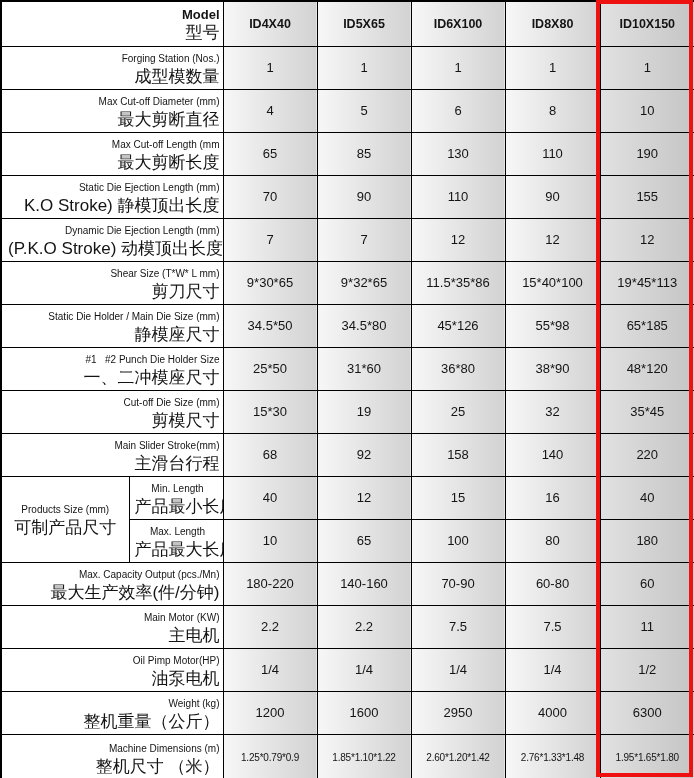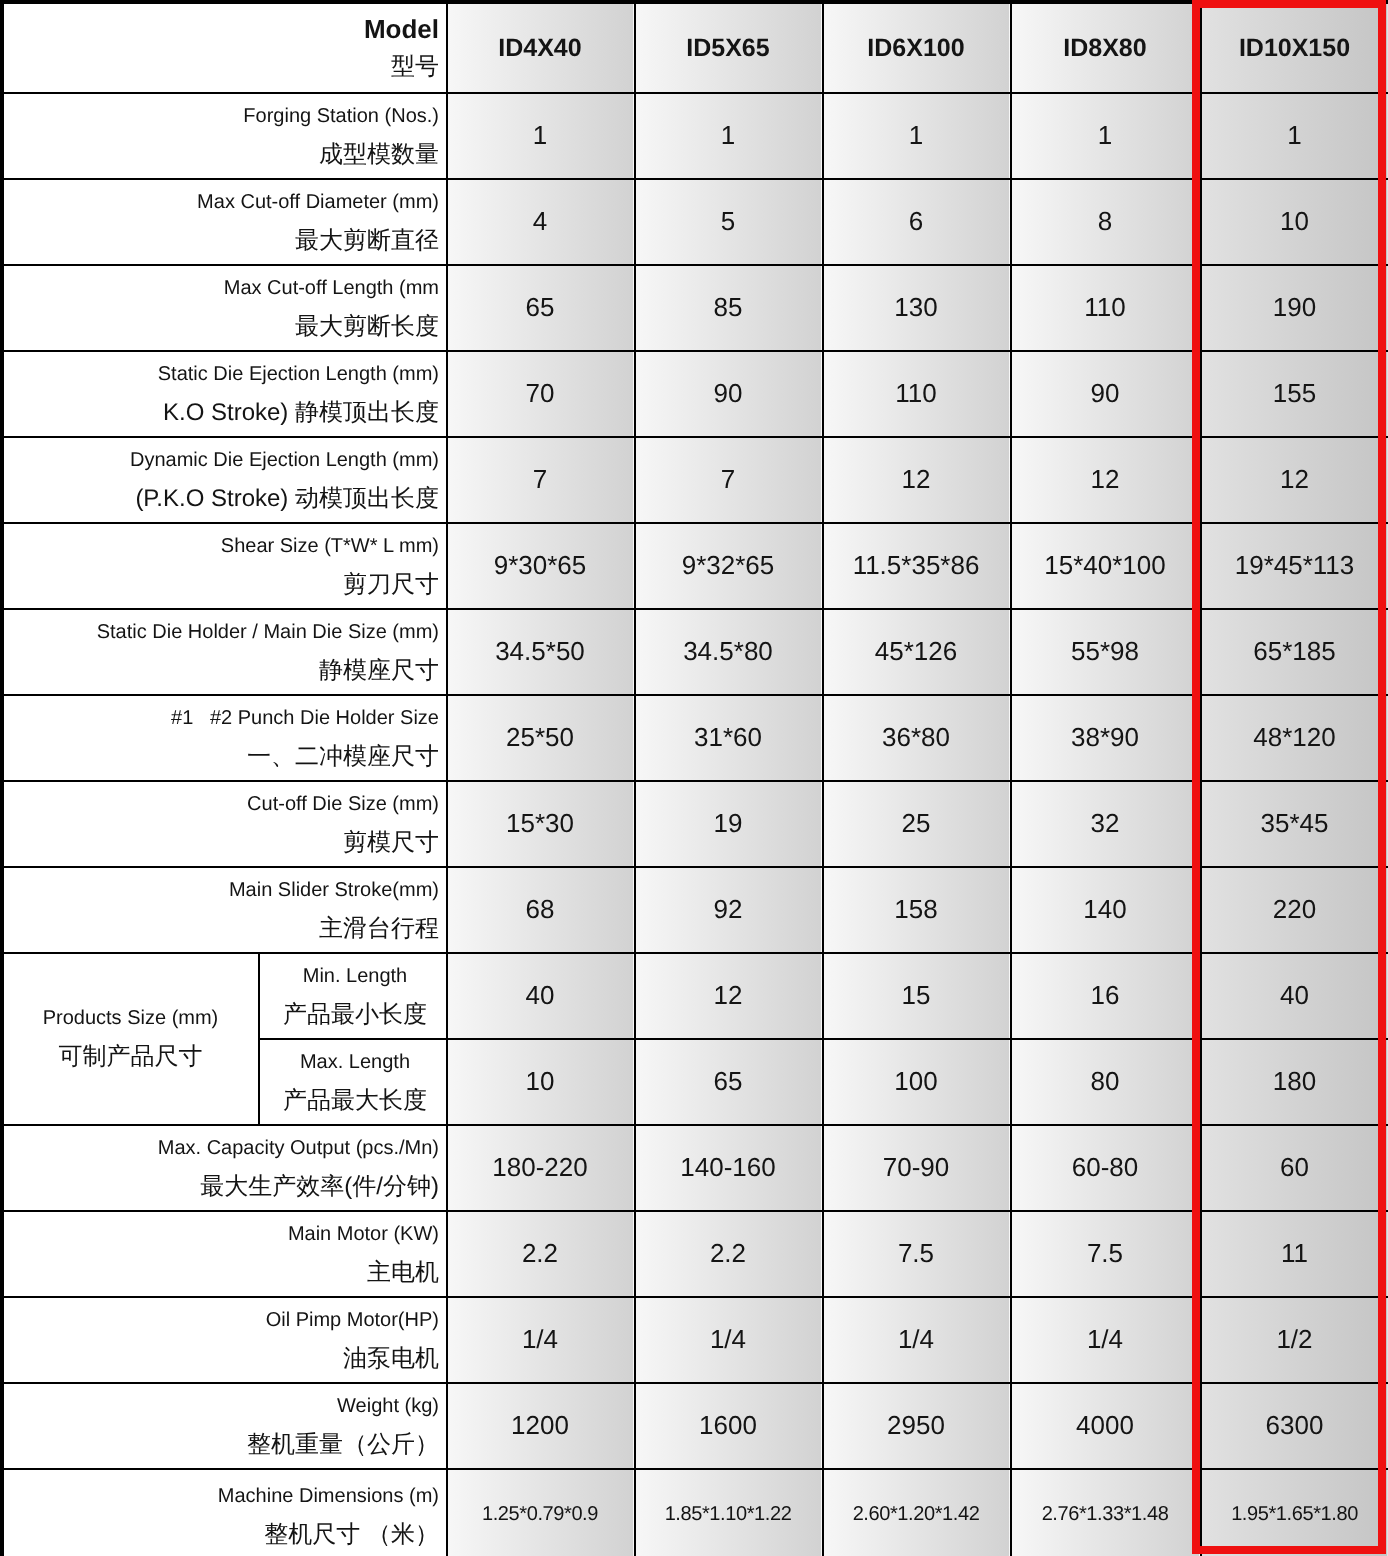--- a/index.html
+++ b/index.html
@@ -19,21 +19,21 @@
   }
   td { border: 1px solid #000; padding: 0; overflow: hidden; vertical-align: middle; }
   tr.hdr { height: 45px; }
   tr.r { height: 43px; }
   tr.last { height: 48px; }
 
   td.label { background: #fff; text-align: right; padding: 2px 3px 2px 6px; }
   td.sublabel { background: #fff; text-align: center; padding: 2px 2px 2px 5px; }
   td.grouplabel { background: #fff; text-align: center; padding: 12px; }
   .en { font-size: 10px; line-height: 18px; white-space: nowrap; }
-  .zh { font-size: 12px; line-height: 18px; white-space: nowrap; }
+  .zh { font-size: 17px; line-height: 18px; white-space: nowrap; }
   .en.b { font-weight: bold; font-size: 13px; }
 
   td.val {
     text-align: center;
     font-size: 13px;
     background: linear-gradient(90deg, #f7f7f7 0%, #d2d2d2 100%);
   }
   td.val.hl {
     background: linear-gradient(90deg, #e1e1e1 0%, #c5c5c5 100%);
   }

